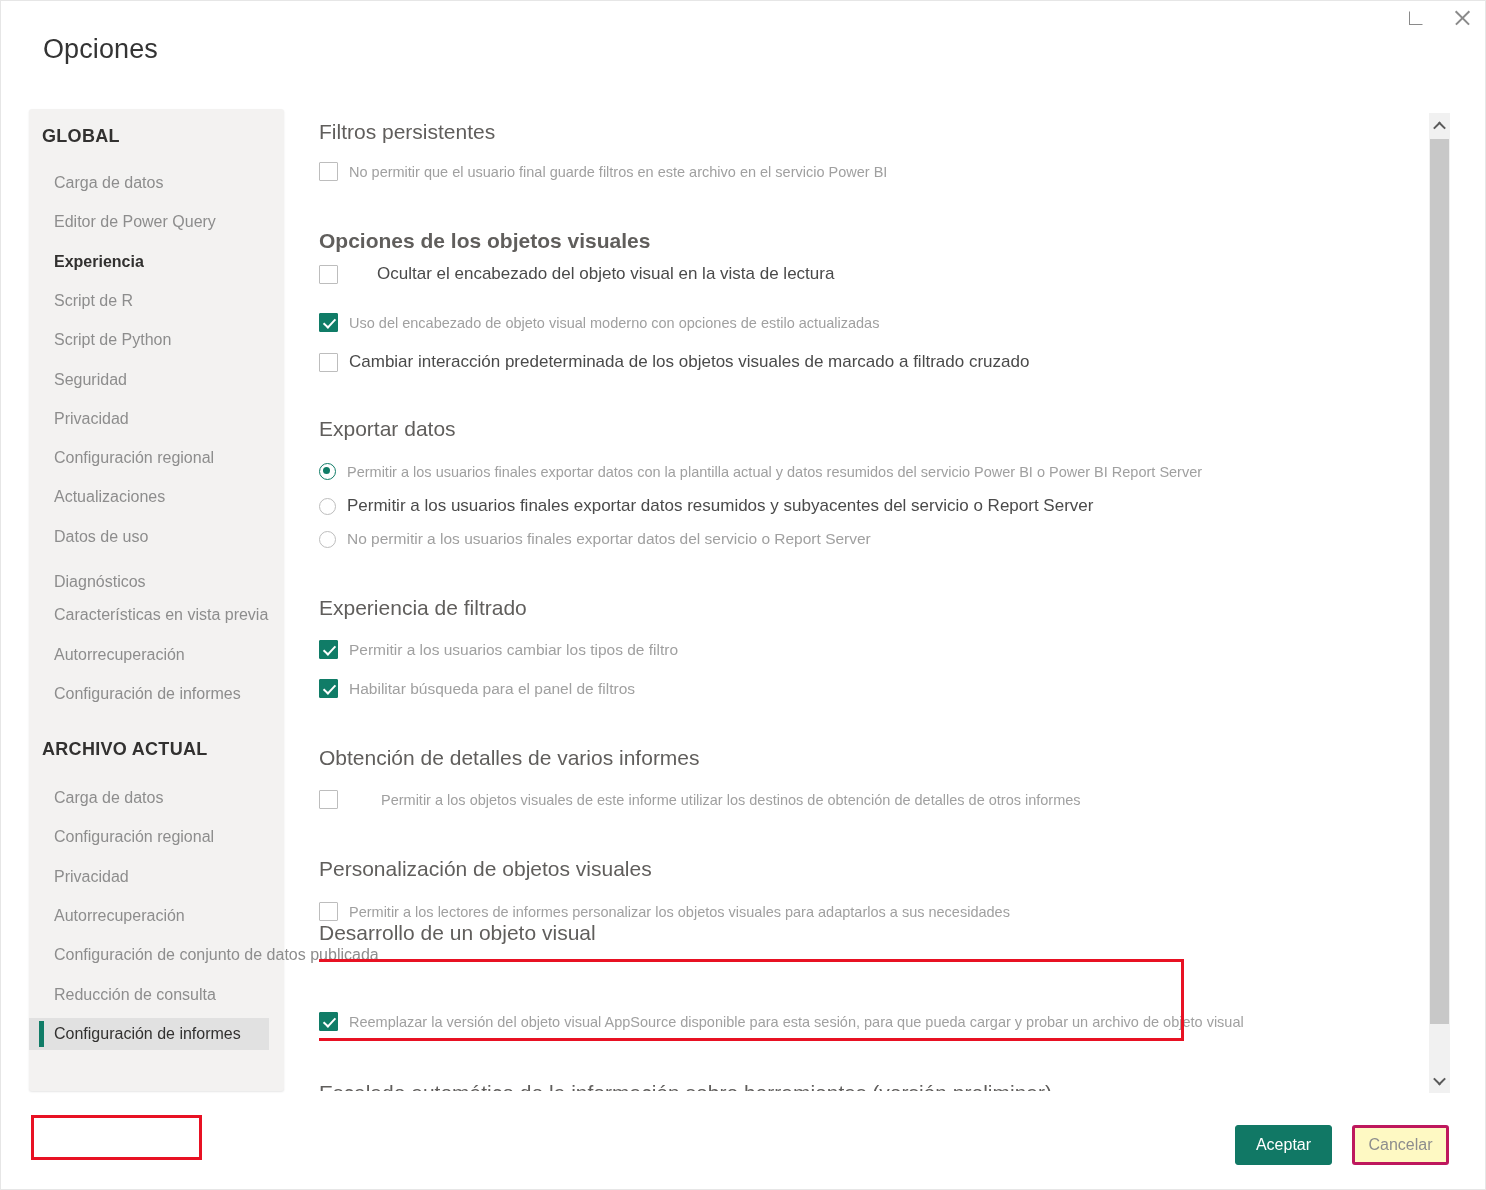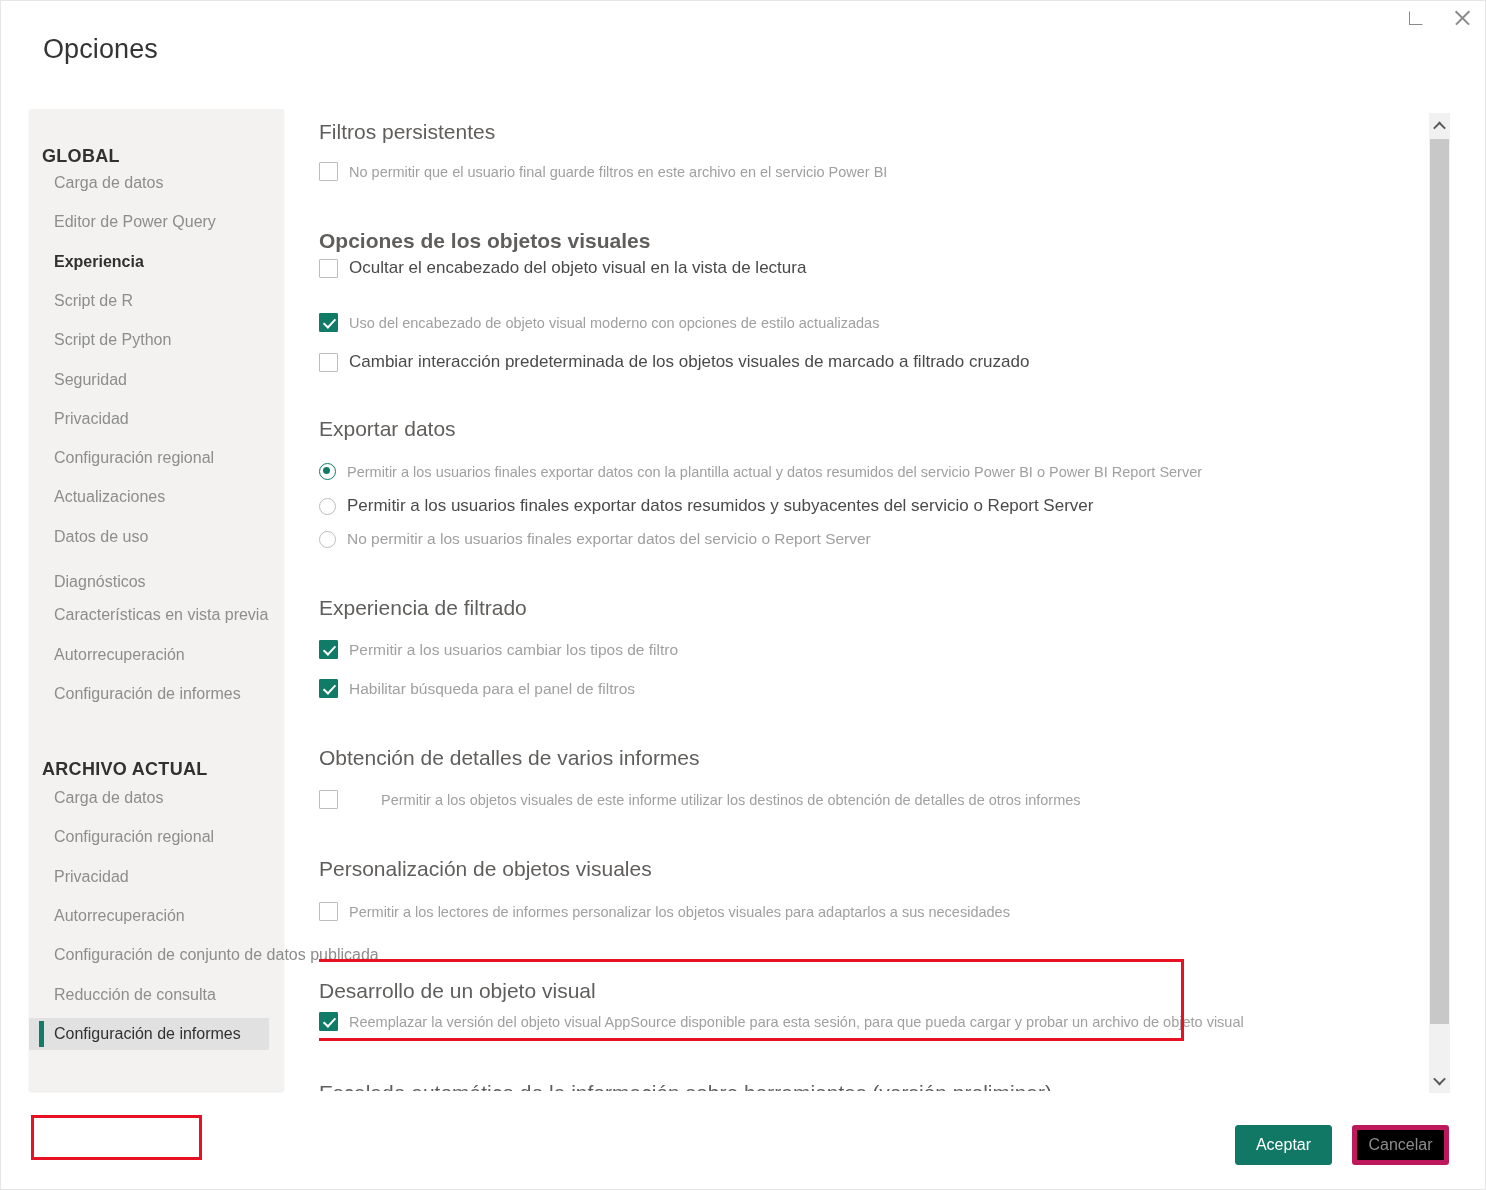--- a/index.html
+++ b/index.html
@@ -57,21 +57,21 @@
     width: 255px; height: 982px;
     background: #f3f2f1;
     border-radius: 3px;
     box-shadow: 0 1px 2px rgba(0,0,0,.10);
     overflow: visible;
   }
   .side-scroll { position: relative; width: 100%; height: 100%; }
   .side-group {
     font-size: 18px; color: #323130; font-weight: 700;
     letter-spacing: .3px;
-    position: absolute; left: 13px; margin-top: 20px;
+    position: absolute; left: 13px;
   }
   .side-item {
     position: absolute; left: 0; width: 240px; height: 32px;
     display: flex; align-items: center;
     font-size: 16px; color: #8d8d8d; font-weight: 400;
     white-space: nowrap;
     cursor: default;
   }
   .side-item .lbl { padding-left: 25px; }
   .side-item.selected { background: #e1e1e1; color: #323130; }
@@ -178,21 +178,21 @@
     display: flex; align-items: center; gap: 20px;
   }
   .btn {
     font-family: "Liberation Sans", sans-serif;
     font-size: 16px; font-weight: 400;
     height: 40px; min-width: 97px;
     display: flex; align-items: center; justify-content: center;
     border-radius: 3px; cursor: default;
   }
   .btn-primary { background: #117865; color: #ffffff; border: 1px solid #117865; }
-  .btn-secondary { background: #000000; color: #8d8d8d; border: 5px solid #be185d; }
+  .btn-secondary { background: #fef9c3; color: #8d8d8d; border: 3px solid #be185d; }
 </style>
 </head>
 <body>
 
 <div class="dialog">
 
   <div class="titlebar">
     <div class="winbtns">
       <div class="winbtn">
         <span class="restore-glyph"></span>
@@ -277,21 +277,21 @@
   </div>
 
   <div class="content">
     <div id="content-host">
         <div class="sec-title" style="top: 11px;">Filtros persistentes</div>
         <div class="opt-row" style="top: 53px;">
           <span class="cb"></span>
           <span class="opt-label small">No permitir que el usuario final guarde filtros en este archivo en el servicio Power BI</span>
         </div>
         <div class="sec-title" style="top: 120px; font-weight: bold;">Opciones de los objetos visuales</div>
-        <div class="opt-row" style="top: 149px;">
+        <div class="opt-row" style="top: 155px; gap: 28px;">
           <span class="cb"></span>
           <span class="opt-label dark">Ocultar el encabezado del objeto visual en la vista de lectura</span>
         </div>
         <div class="opt-row" style="top: 204px;">
           <span class="cb checked"></span>
           <span class="opt-label small">Uso del encabezado de objeto visual moderno con opciones de estilo actualizadas</span>
         </div>
         <div class="opt-row" style="top: 243px;">
           <span class="cb"></span>
           <span class="opt-label dark">Cambiar interacción predeterminada de los objetos visuales de marcado a filtrado cruzado</span>
@@ -321,21 +321,21 @@
         <div class="sec-title" style="top: 637px;">Obtención de detalles de varios informes</div>
         <div class="opt-row" style="top: 681px; gap: 32px;">
           <span class="cb"></span>
           <span class="opt-label small">Permitir a los objetos visuales de este informe utilizar los destinos de obtención de detalles de otros informes</span>
         </div>
         <div class="sec-title" style="top: 748px;">Personalización de objetos visuales</div>
         <div class="opt-row" style="top: 793px;">
           <span class="cb"></span>
           <span class="opt-label small">Permitir a los lectores de informes personalizar los objetos visuales para adaptarlos a sus necesidades</span>
         </div>
-        <div class="sec-title" style="top: 870px;">Desarrollo de un objeto visual</div>
+        <div class="sec-title" style="top: 812px;">Desarrollo de un objeto visual</div>
         <div class="opt-row" style="top: 903px;">
           <span class="cb checked"></span>
           <span class="opt-label small">Reemplazar la versión del objeto visual AppSource disponible para esta sesión, para que pueda cargar y probar un archivo de objeto visual</span>
         </div>
         <div class="sec-title" style="top: 972px;">Escalado automático de la información sobre herramientas (versión preliminar)</div>
       </div>
     <div class="dev-highlight"></div>
   </div>
 
   <div class="scrollbar">

